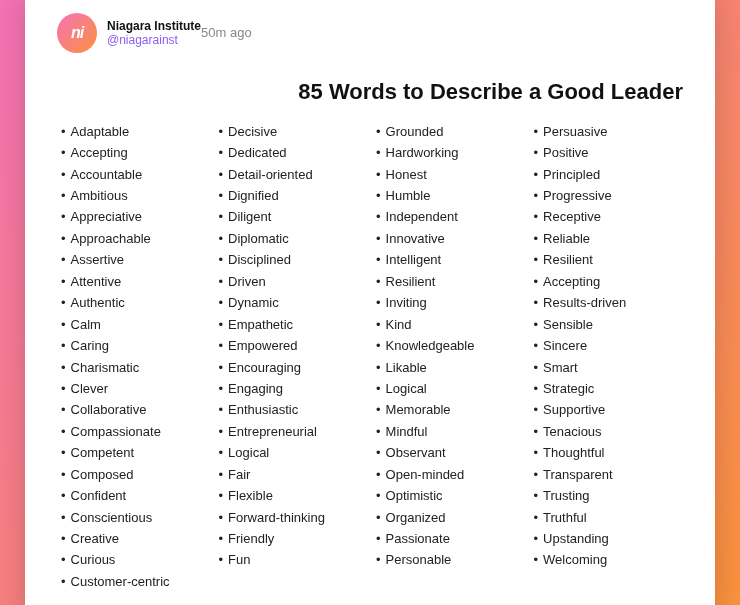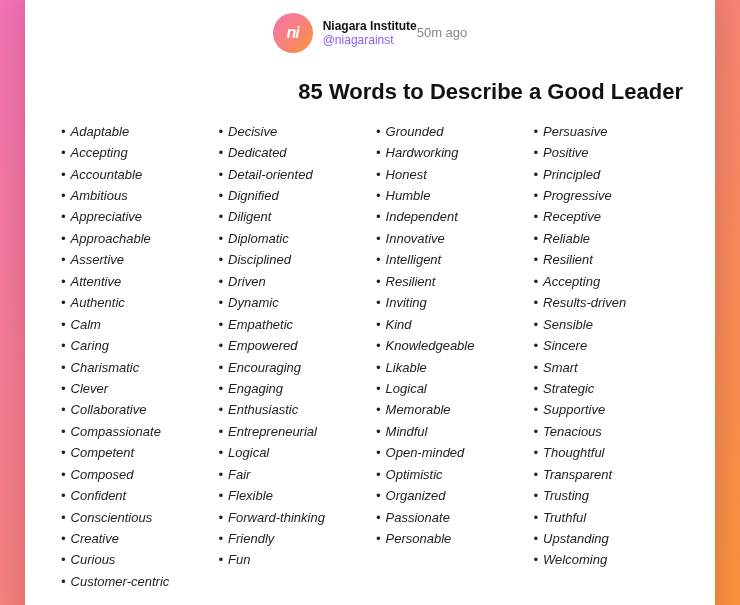--- a/index.html
+++ b/index.html
@@ -18,21 +18,21 @@
       background: #ffffff;
       border-radius: 16px;
       width: 690px;
       padding: 28px 32px 28px 32px;
       box-shadow: 0 8px 32px rgba(0,0,0,0.18);
     }
 
     .header {
       display: flex;
       align-items: center;
-      justify-content: center;
+      justify-content: flex-start;
       margin-bottom: 26px;
     }
 
     .header-left {
       display: flex;
       align-items: center;
       gap: 10px;
     }
 
     .logo {
@@ -80,21 +80,20 @@
       font-weight: 800;
       color: #111;
       margin-bottom: 16px;
       text-align: right;
     }
 
     .columns {
       display: grid;
       grid-template-columns: repeat(4, 1fr);
       gap: 4px;
-      font-style: italic;
     }
 
     .column {
       padding: 0 4px;
     }
 
     ul {
       list-style: none;
       padding: 0;
     }
@@ -196,20 +195,21 @@
           <li>Innovative</li>
           <li>Intelligent</li>
           <li>Resilient</li>
           <li>Inviting</li>
           <li>Kind</li>
           <li>Knowledgeable</li>
           <li>Likable</li>
           <li>Logical</li>
           <li>Memorable</li>
           <li>Mindful</li>
+          <li>Observant</li>
           <li>Open-minded</li>
           <li>Optimistic</li>
           <li>Organized</li>
           <li>Passionate</li>
           <li>Personable</li>
         </ul>
       </div>
       <div class="column">
         <ul>
           <li>Persuasive</li>

